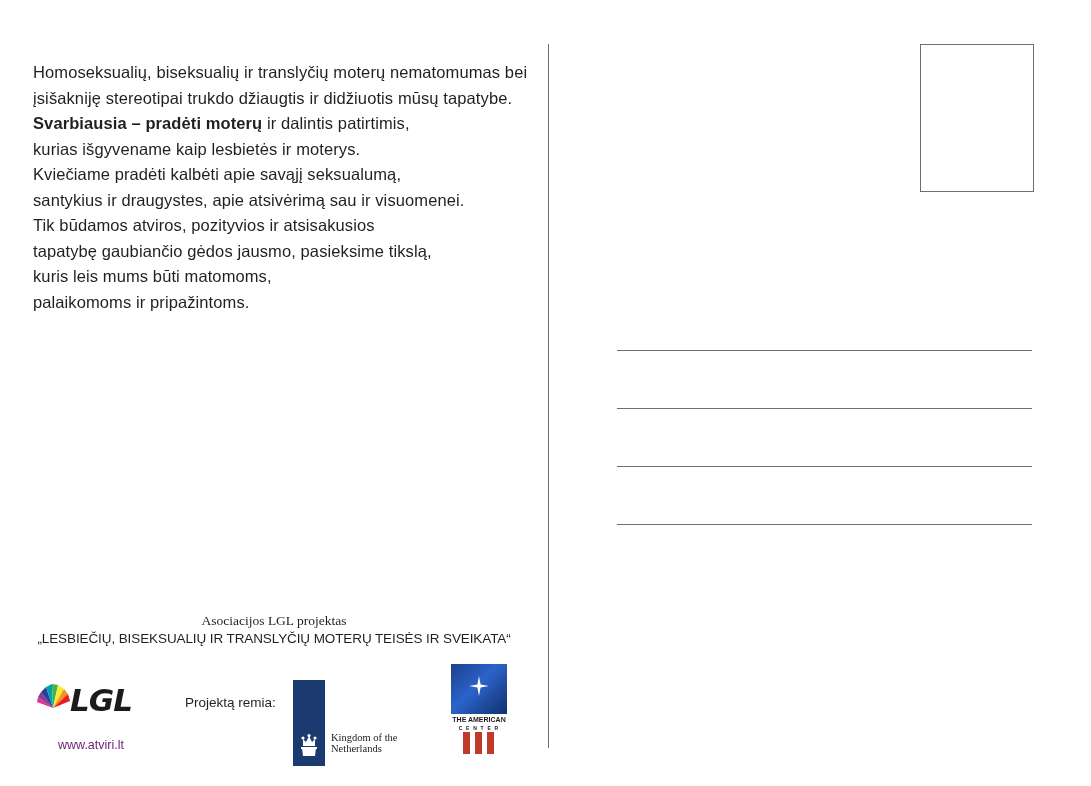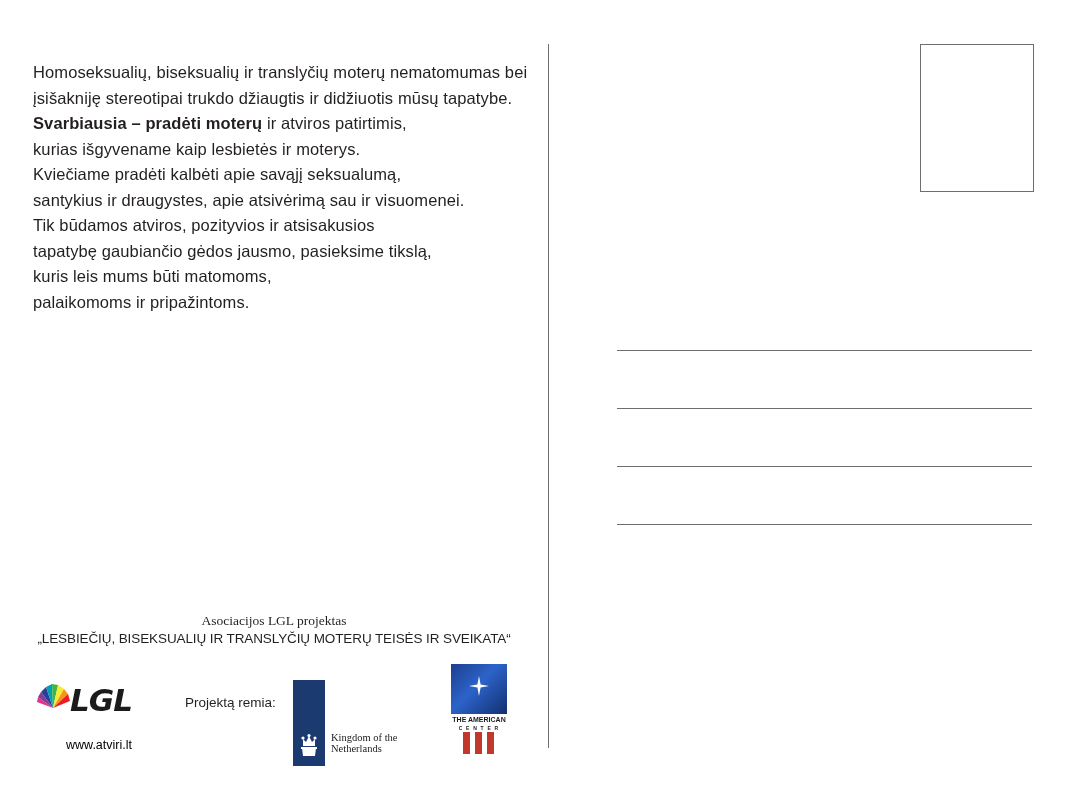--- a/index.html
+++ b/index.html
@@ -95,24 +95,24 @@
     top: 6px;
     font-size: 31px;
     font-weight: bold;
     font-style: italic;
     letter-spacing: -1px;
     color: #1b1b1b;
     font-family: "DejaVu Sans", sans-serif;
   }
   .lgl-url {
     position: absolute;
-    left: 30px;
+    left: 22px;
     top: 62px;
     font-size: 12.5px;
-    color: #000000;
+    color: #701a75;
   }
   .remia {
     position: absolute;
     left: 185px;
     top: 35px;
     font-size: 13.5px;
     color: #231f20;
   }
   .nl-logo {
     position: absolute;
@@ -229,21 +229,21 @@
 </head>
 <body>
 
 <div class="postcard">
 
   <div class="divider"></div>
 
   <div class="message-block">
     <div class="message-line">Homoseksualių, biseksualių ir translyčių moterų nematomumas bei</div>
     <div class="message-line">įsišakniję stereotipai trukdo džiaugtis ir didžiuotis mūsų tapatybe.</div>
-    <div class="message-line"><span class="bold">Svarbiausia – pradėti moterų</span><span> ir atviros patirtimis,</span></div>
+    <div class="message-line"><span class="bold">Svarbiausia – pradėti moterų</span><span> ir dalintis patirtimis,</span></div>
     <div class="message-line">kurias išgyvename kaip lesbietės ir moterys.</div>
     <div class="message-line">Kviečiame pradėti kalbėti apie savąjį seksualumą,</div>
     <div class="message-line">santykius ir draugystes, apie atsivėrimą sau ir visuomenei.</div>
     <div class="message-line">Tik būdamos atviros, pozityvios ir atsisakusios</div>
     <div class="message-line">tapatybę gaubiančio gėdos jausmo, pasieksime tikslą,</div>
     <div class="message-line">kuris leis mums būti matomoms,</div>
     <div class="message-line">palaikomoms ir pripažintoms.</div>
   </div>
 
   <div class="project-title-wrap">

